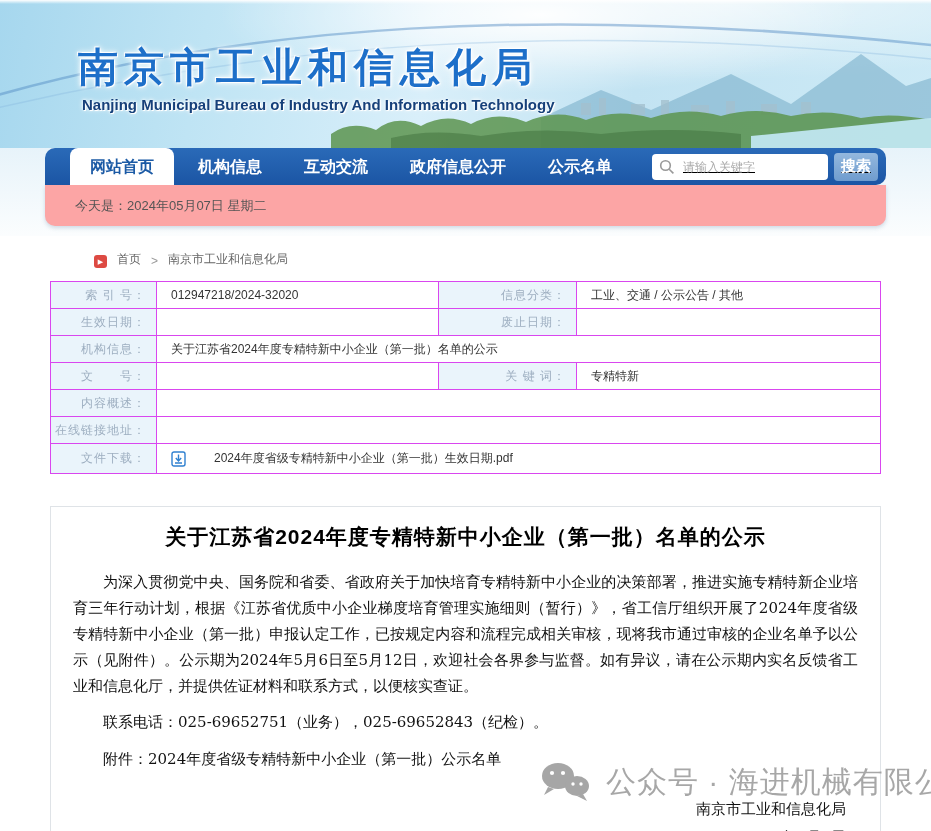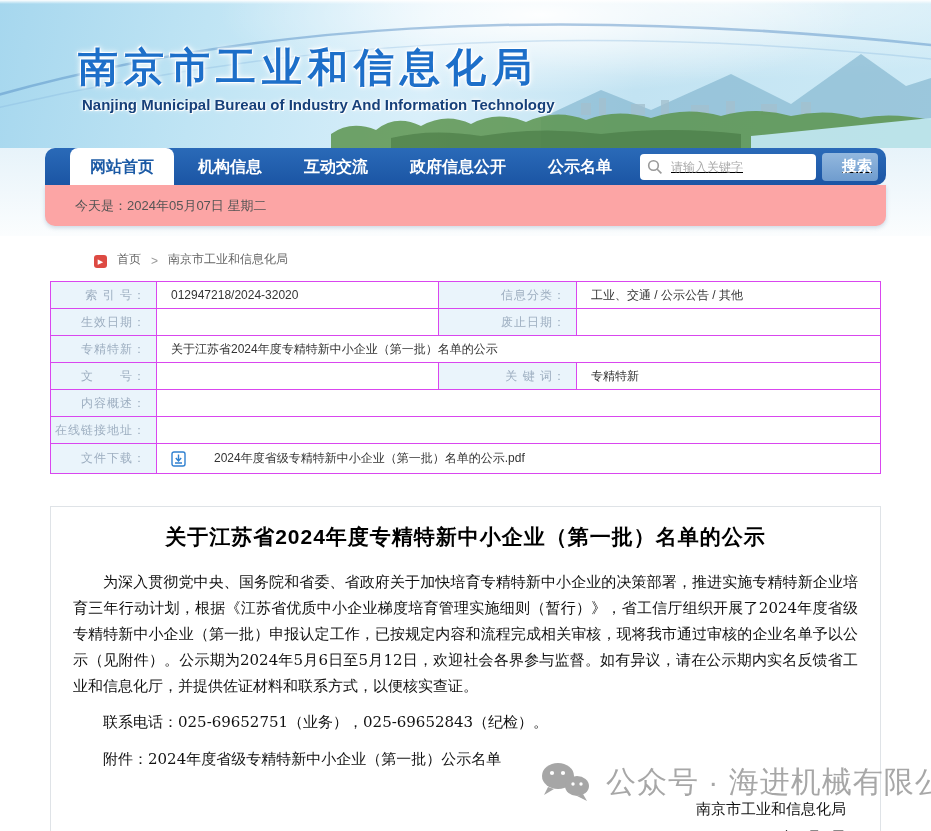--- a/index.html
+++ b/index.html
@@ -32,23 +32,23 @@
   .tab.active{background:#fff;color:#1b5aa5;border-radius:8px 8px 0 0;
     margin-left:25px;padding:0 20px;}
   .tab+.tab{margin-left:6px;}
   .search{margin-left:auto;display:flex;align-items:center;gap:6px;padding-right:8px;text-decoration:underline;}
   .search-box{position:relative;width:176px;height:26px;background:#fff;border-radius:4px;
     display:flex;align-items:center;}
   .search-box svg{margin-left:7px;flex:0 0 auto;}
   .search-box input{border:0;outline:0;background:transparent;font-size:12px;color:#333;
     width:130px;margin-left:6px;font-family:inherit;}
   .search-box input::placeholder{color:#aaa;}
-  .search-btn{width:56px;height:28px;border:0;border-radius:4px;color:#fff;
+  .search-btn{width:44px;height:28px;border:0;border-radius:4px;color:#fff;
     font-size:15px;font-weight:bold;cursor:pointer;font-family:inherit;
-    background:linear-gradient(#93b8de,#6f9cce);text-align:right;}
+    background:linear-gradient(#93b8de,#6f9cce);}
   
   .datebar{position:absolute;left:45px;top:185px;width:841px;height:41px;z-index:2;
     background:#fca5a5;border-radius:0 0 10px 10px;
     box-shadow:0 2px 4px rgba(110,140,170,.30);
     display:flex;align-items:center;padding-left:30px;box-sizing:border-box;
     font-size:13px;color:#555;}
   
   .breadcrumb{position:absolute;left:58px;top:251px;display:flex;align-items:flex-end;
     gap:10px;font-size:12px;color:#666;padding-left:36px;}
   .bc-icon{width:13px;height:13px;border-radius:3px;background:#dd4a43;color:#fff;
@@ -160,21 +160,21 @@
       <td class="lbl">信息分类：</td>
       <td class="val">工业、交通 / 公示公告 / 其他</td>
     </tr>
     <tr>
       <td class="lbl">生效日期：</td>
       <td class="val"></td>
       <td class="lbl">废止日期：</td>
       <td class="val"></td>
     </tr>
     <tr>
-      <td class="lbl">专精特新：</td>
+      <td class="lbl">机构信息：</td>
       <td class="val" colspan="3">关于江苏省2024年度专精特新中小企业（第一批）名单的公示</td>
     </tr>
     <tr>
       <td class="lbl">文　　号：</td>
       <td class="val"></td>
       <td class="lbl">关 键 词：</td>
       <td class="val">专精特新</td>
     </tr>
     <tr>
       <td class="lbl">内容概述：</td>
@@ -185,21 +185,21 @@
       <td class="val" colspan="3"></td>
     </tr>
     <tr class="dl">
       <td class="lbl">文件下载：</td>
       <td class="val" colspan="3">
         <span class="dl-cell">
           <svg width="15" height="16" viewBox="0 0 15 16">
             <rect x="1" y="1" width="13" height="14" rx="2" fill="none" stroke="#2f80d0" stroke-width="1.4"></rect>
             <path d="M7.5 3.5 V9 M4.8 7 L7.5 10 L10.2 7 M4 12 H11" fill="none" stroke="#2f80d0" stroke-width="1.4"></path>
           </svg>
-          <a class="dl-link">2024年度省级专精特新中小企业（第一批）名单的公示.pdf</a>
+          <a class="dl-link">2024年度省级专精特新中小企业（第一批）生效日期.pdf</a>
         </span>
       </td>
     </tr>
   </tbody>
     </table>
 
   <section class="article">
     <h1>关于江苏省2024年度专精特新中小企业（第一批）名单的公示</h1>
     <p class="bodytext">为深入贯彻党中央、国务院和省委、省政府关于加快培育专精特新中小企业的决策部署，推进实施专精特新企业培育三年行动计划，根据《江苏省优质中小企业梯度培育管理实施细则（暂行）》，省工信厅组织开展了2024年度省级专精特新中小企业（第一批）申报认定工作，已按规定内容和流程完成相关审核，现将我市通过审核的企业名单予以公示（见附件）。公示期为2024年5月6日至5月12日，欢迎社会各界参与监督。如有异议，请在公示期内实名反馈省工业和信息化厅，并提供佐证材料和联系方式，以便核实查证。</p>
     <p class="line">联系电话：025-69652751（业务），025-69652843（纪检）。</p>

